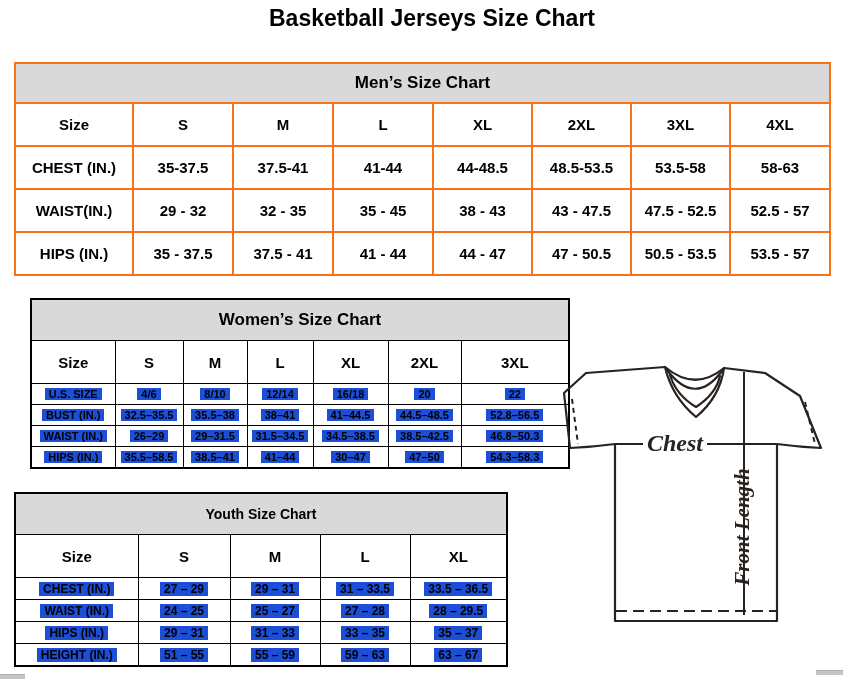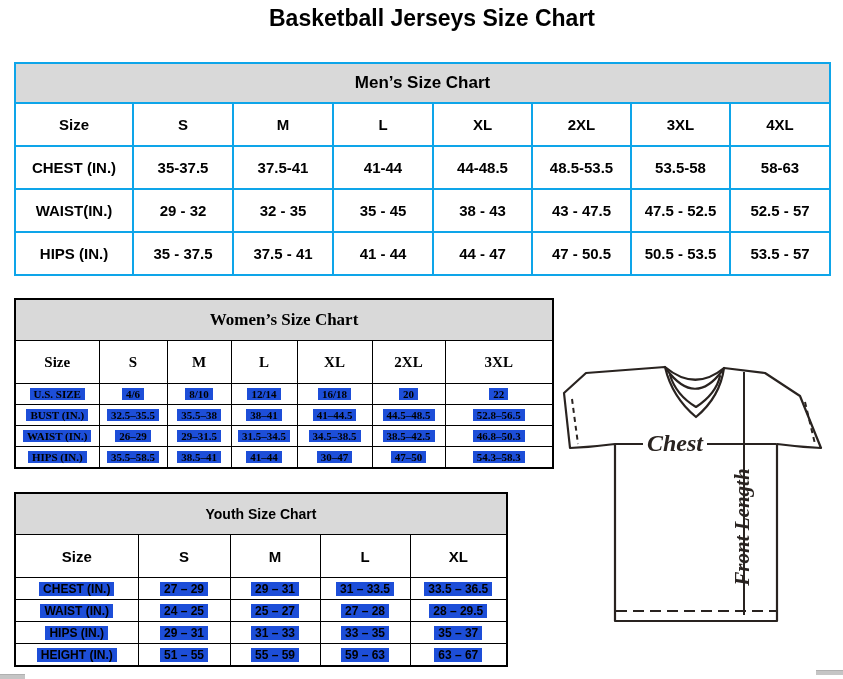--- a/index.html
+++ b/index.html
@@ -12,24 +12,24 @@
     position:absolute; top:5px; left:0; width:808px; text-align:center;
     font-size:23px; font-weight:bold; letter-spacing:0px;margin-left:28px;
   }
   table { border-collapse:collapse; table-layout:fixed; position:absolute; }
   td {
     text-align:center; vertical-align:middle; font-weight:bold;
     padding:0; overflow:hidden; white-space:nowrap;
   }
   
   .men-table { left:14px; top:62px; width:815px; border:2px solid #000; }
-  .men-table td { border:2px solid #0ea5e9; font-size:15px; height:41px; }
+  .men-table td { border:2px solid #f97316; font-size:15px; height:41px; }
   .men-table tr.cap td { background:#d9d9d9; font-size:17px; height:38px; }
   
-  .women-table { left:14px; top:298px; width:538px; border:2px solid #000;font-family:Liberation Serif, serif; }
+  .women-table { left:30px; top:298px; width:538px; border:2px solid #000; }
   .women-table td { border:1px solid #000; }
   .women-table tr.cap td { background:#d9d9d9; font-size:17px; height:40px; }
   .women-table tr.hdr td { font-size:15px; height:42px; }
   .women-table tr.data td { font-size:11px; height:20px; }
   
   .youth-table { left:14px; top:492px; width:492px; border:2px solid #000; }
   .youth-table td { border:1px solid #000; }
   .youth-table tr.cap td { background:#d9d9d9; font-size:14px; height:40px; }
   .youth-table tr.hdr td { font-size:15px; height:42px; }
   .youth-table tr.data td { font-size:12px; height:21px; }

